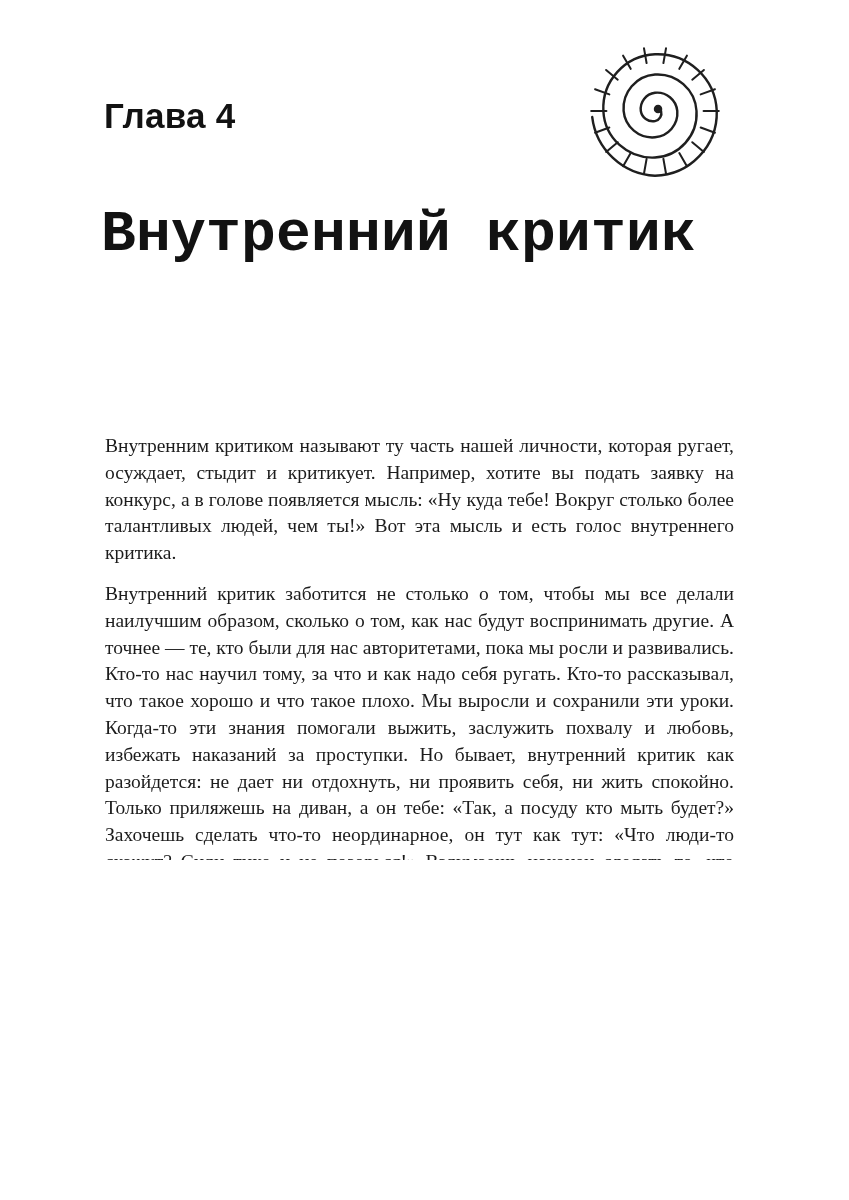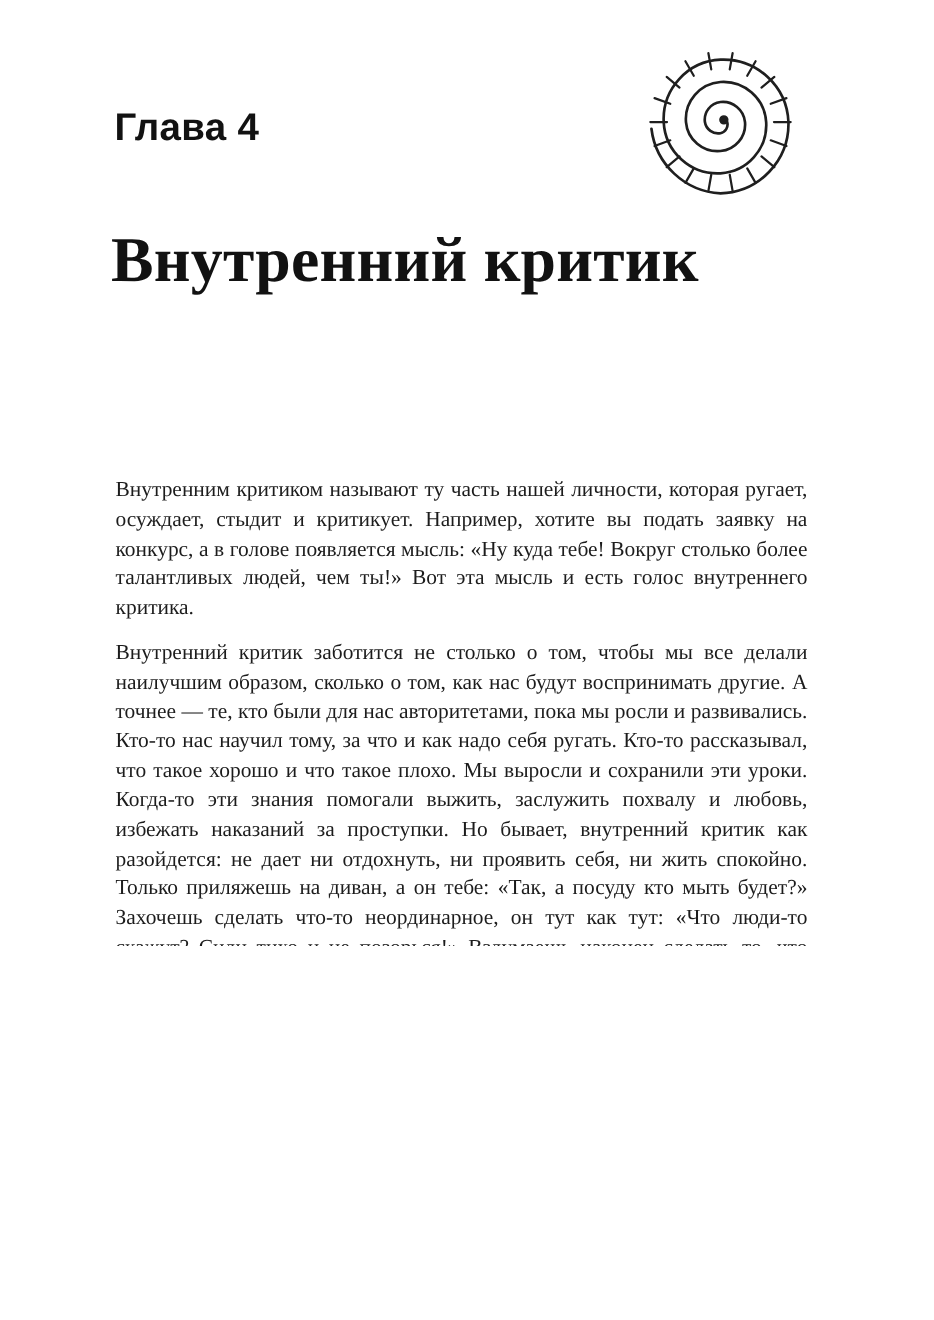--- a/index.html
+++ b/index.html
@@ -21,21 +21,21 @@
     font-family: "Liberation Sans", sans-serif;
     font-weight: 700;
     font-size: 35px;
     letter-spacing: 0.3px;
     color: #121212;
   }
   .page-title {
     position: absolute;
     left: 101px;
     top: 202px;
-    font-family: Liberation Serif, serif;
+    font-family: Liberation Mono, monospace;
     font-weight: 700;
     font-size: 58px;
     letter-spacing: 0.2px;
     color: #121212;
     white-space: nowrap;
   }
   .doodle {
     position: absolute;
     left: 574px;
     top: 38px;

